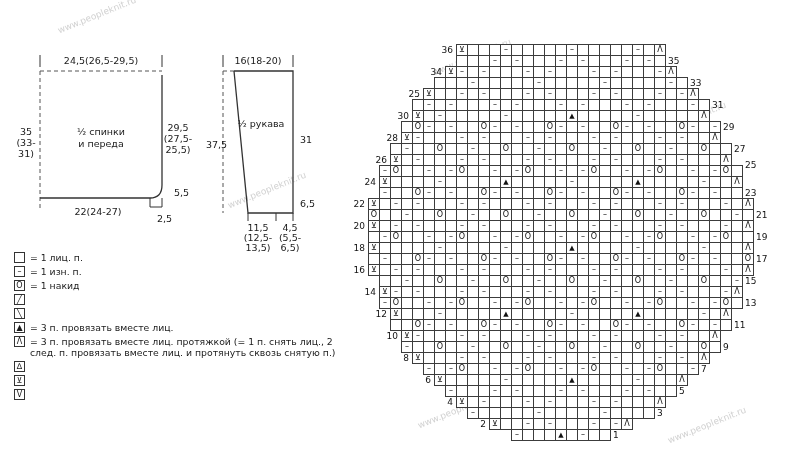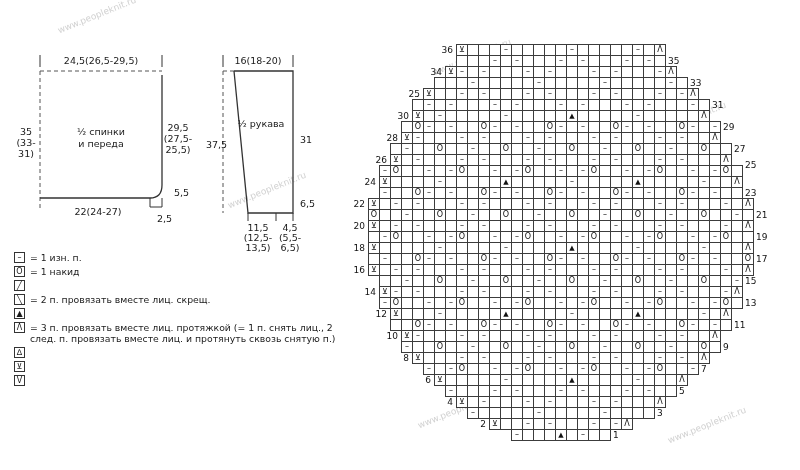--- a/index.html
+++ b/index.html
@@ -80,36 +80,40 @@
     <text x="62" y="206" text-anchor="middle">(12,5-</text>
     <text x="62" y="216" text-anchor="middle">13,5)</text>
     <text x="94" y="196" text-anchor="middle">4,5</text>
     <text x="94" y="206" text-anchor="middle">(5,5-</text>
     <text x="94" y="216" text-anchor="middle">6,5)</text>
   </svg>
 
   <div id="legend">
     <div id="legend-items">
         <div class="li">
+          <span class="sym"></span>
+          <span class="txt">= 1 лиц. п.</span>
+        </div>
+        <div class="li">
           <span class="sym">–</span>
           <span class="txt">= 1 изн. п.</span>
         </div>
         <div class="li">
           <span class="sym">O</span>
           <span class="txt">= 1 накид</span>
         </div>
         <div class="li">
           <span class="sym">╱</span>
         </div>
         <div class="li">
           <span class="sym">╲</span>
-          <span class="txt">= 2 п. провязать вместе лиц. скрещ.</span>
         </div>
         <div class="li">
           <span class="sym">▲</span>
+          <span class="txt">= 3 п. провязать вместе лиц.</span>
         </div>
         <div class="li">
           <span class="sym">Λ</span>
           <span class="txt">= 3 п. провязать вместе лиц. протяжкой (= 1 п. снять лиц., 2 след. п. провязать вместе лиц. и протянуть сквозь снятую п.)</span>
         </div>
         <div class="li">
           <span class="sym">∆</span>
         </div>
         <div class="li">
           <span class="sym">⊻</span>

